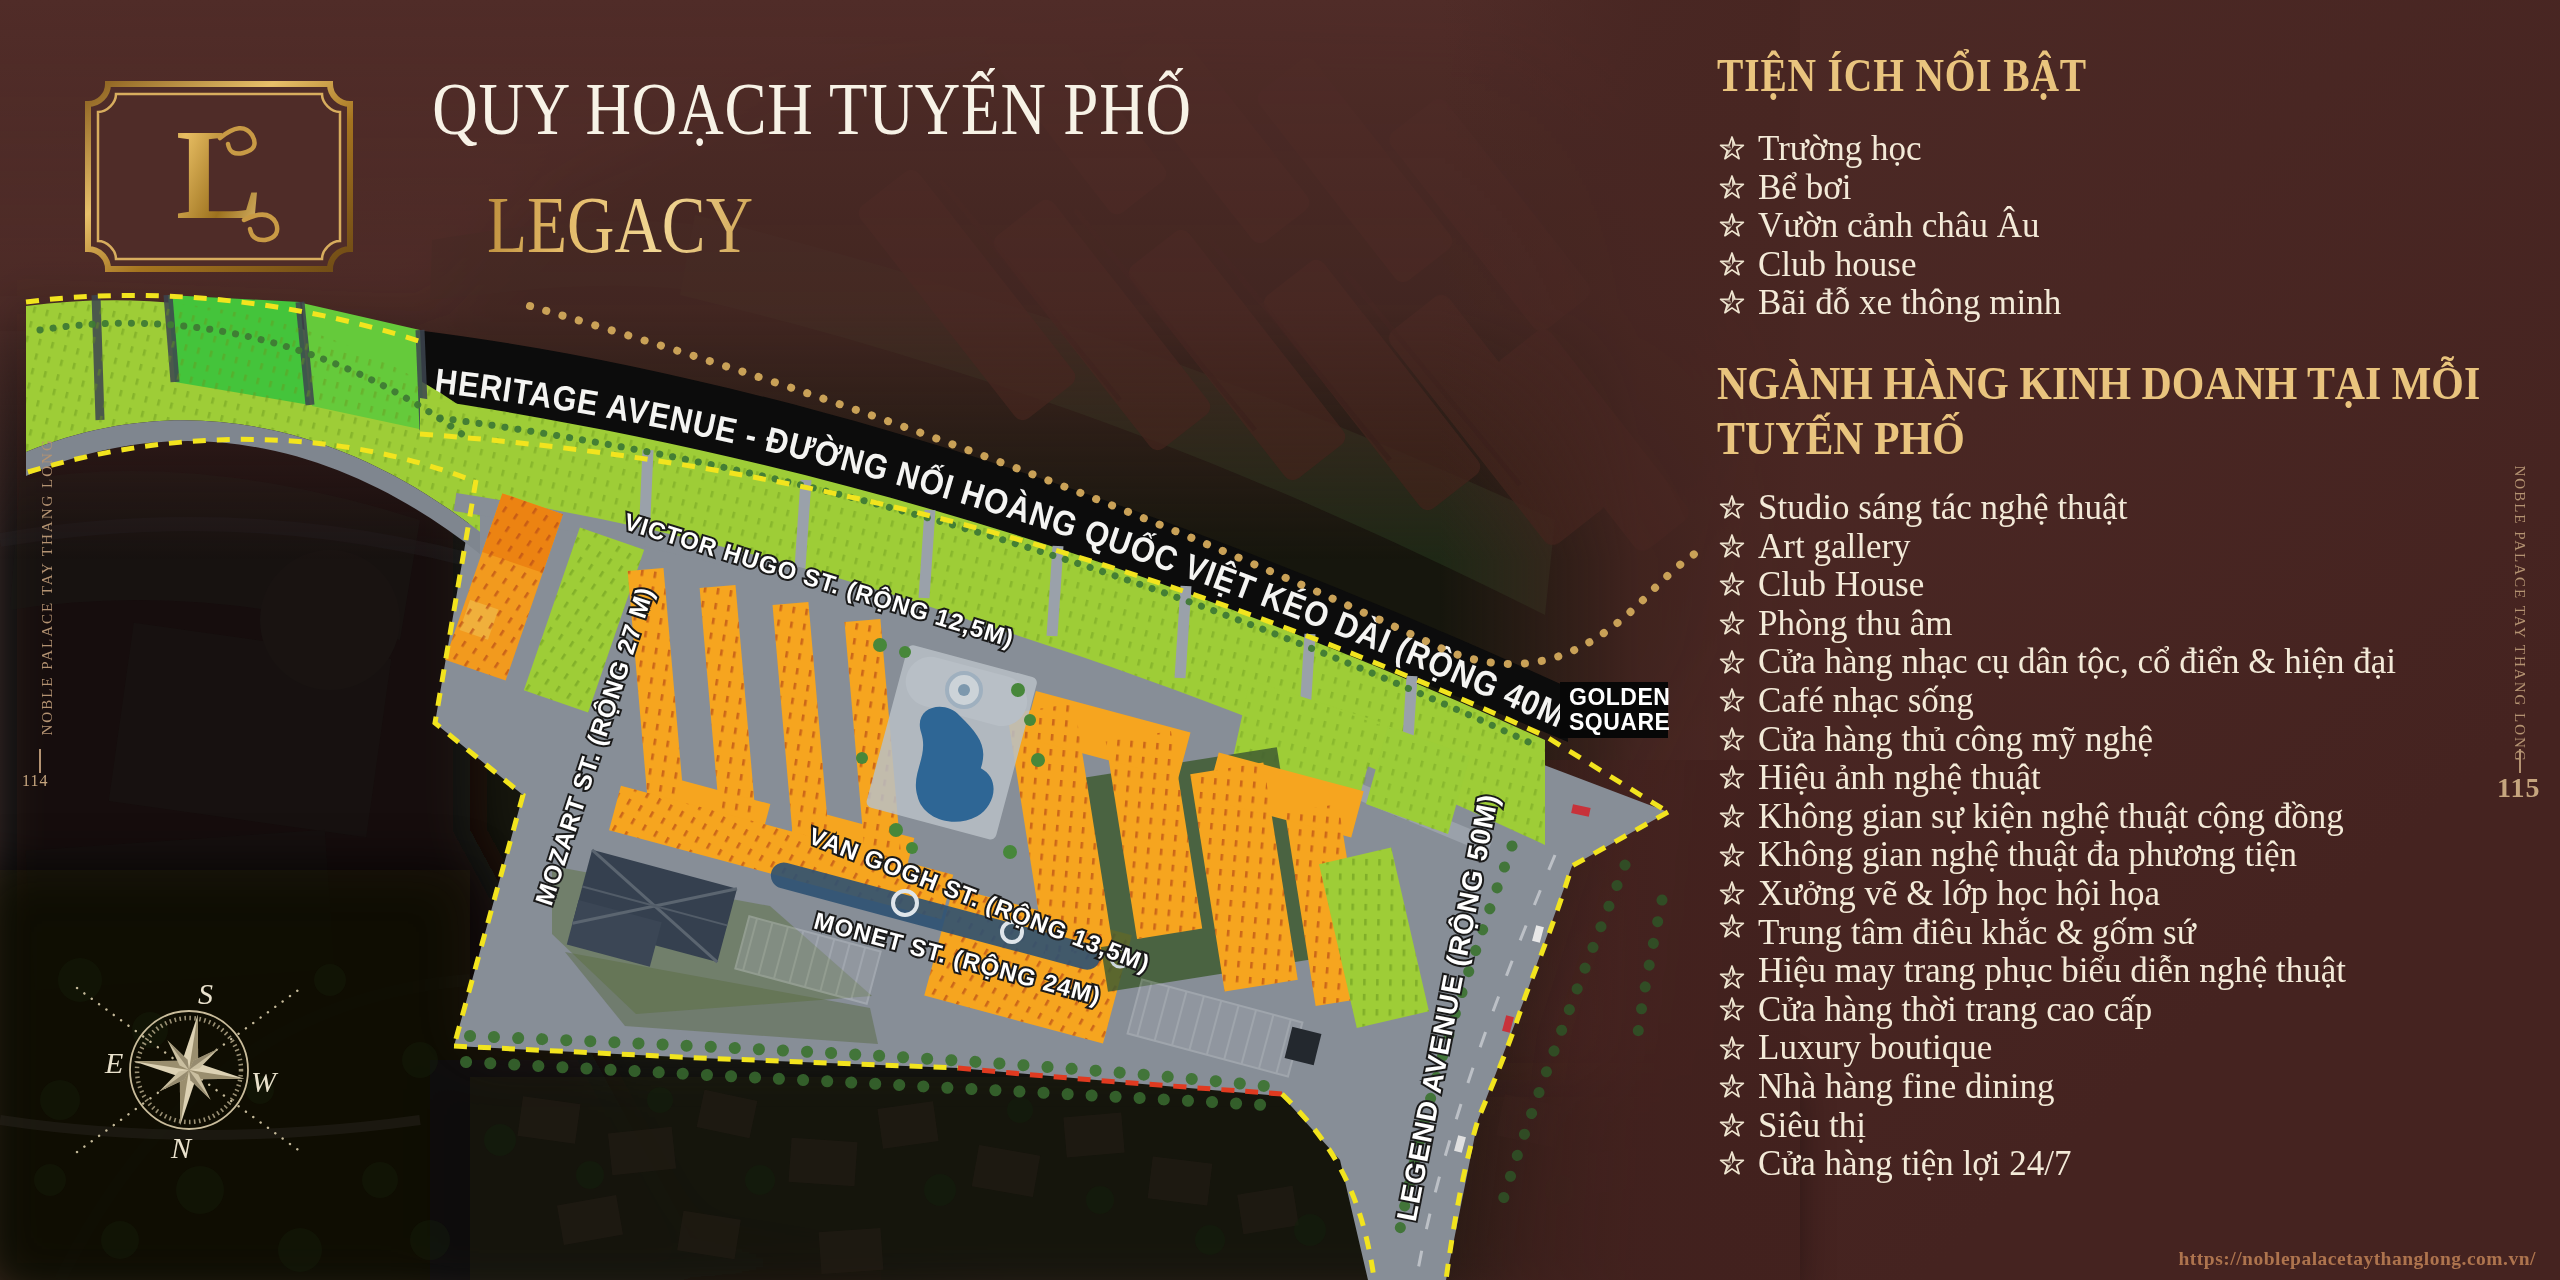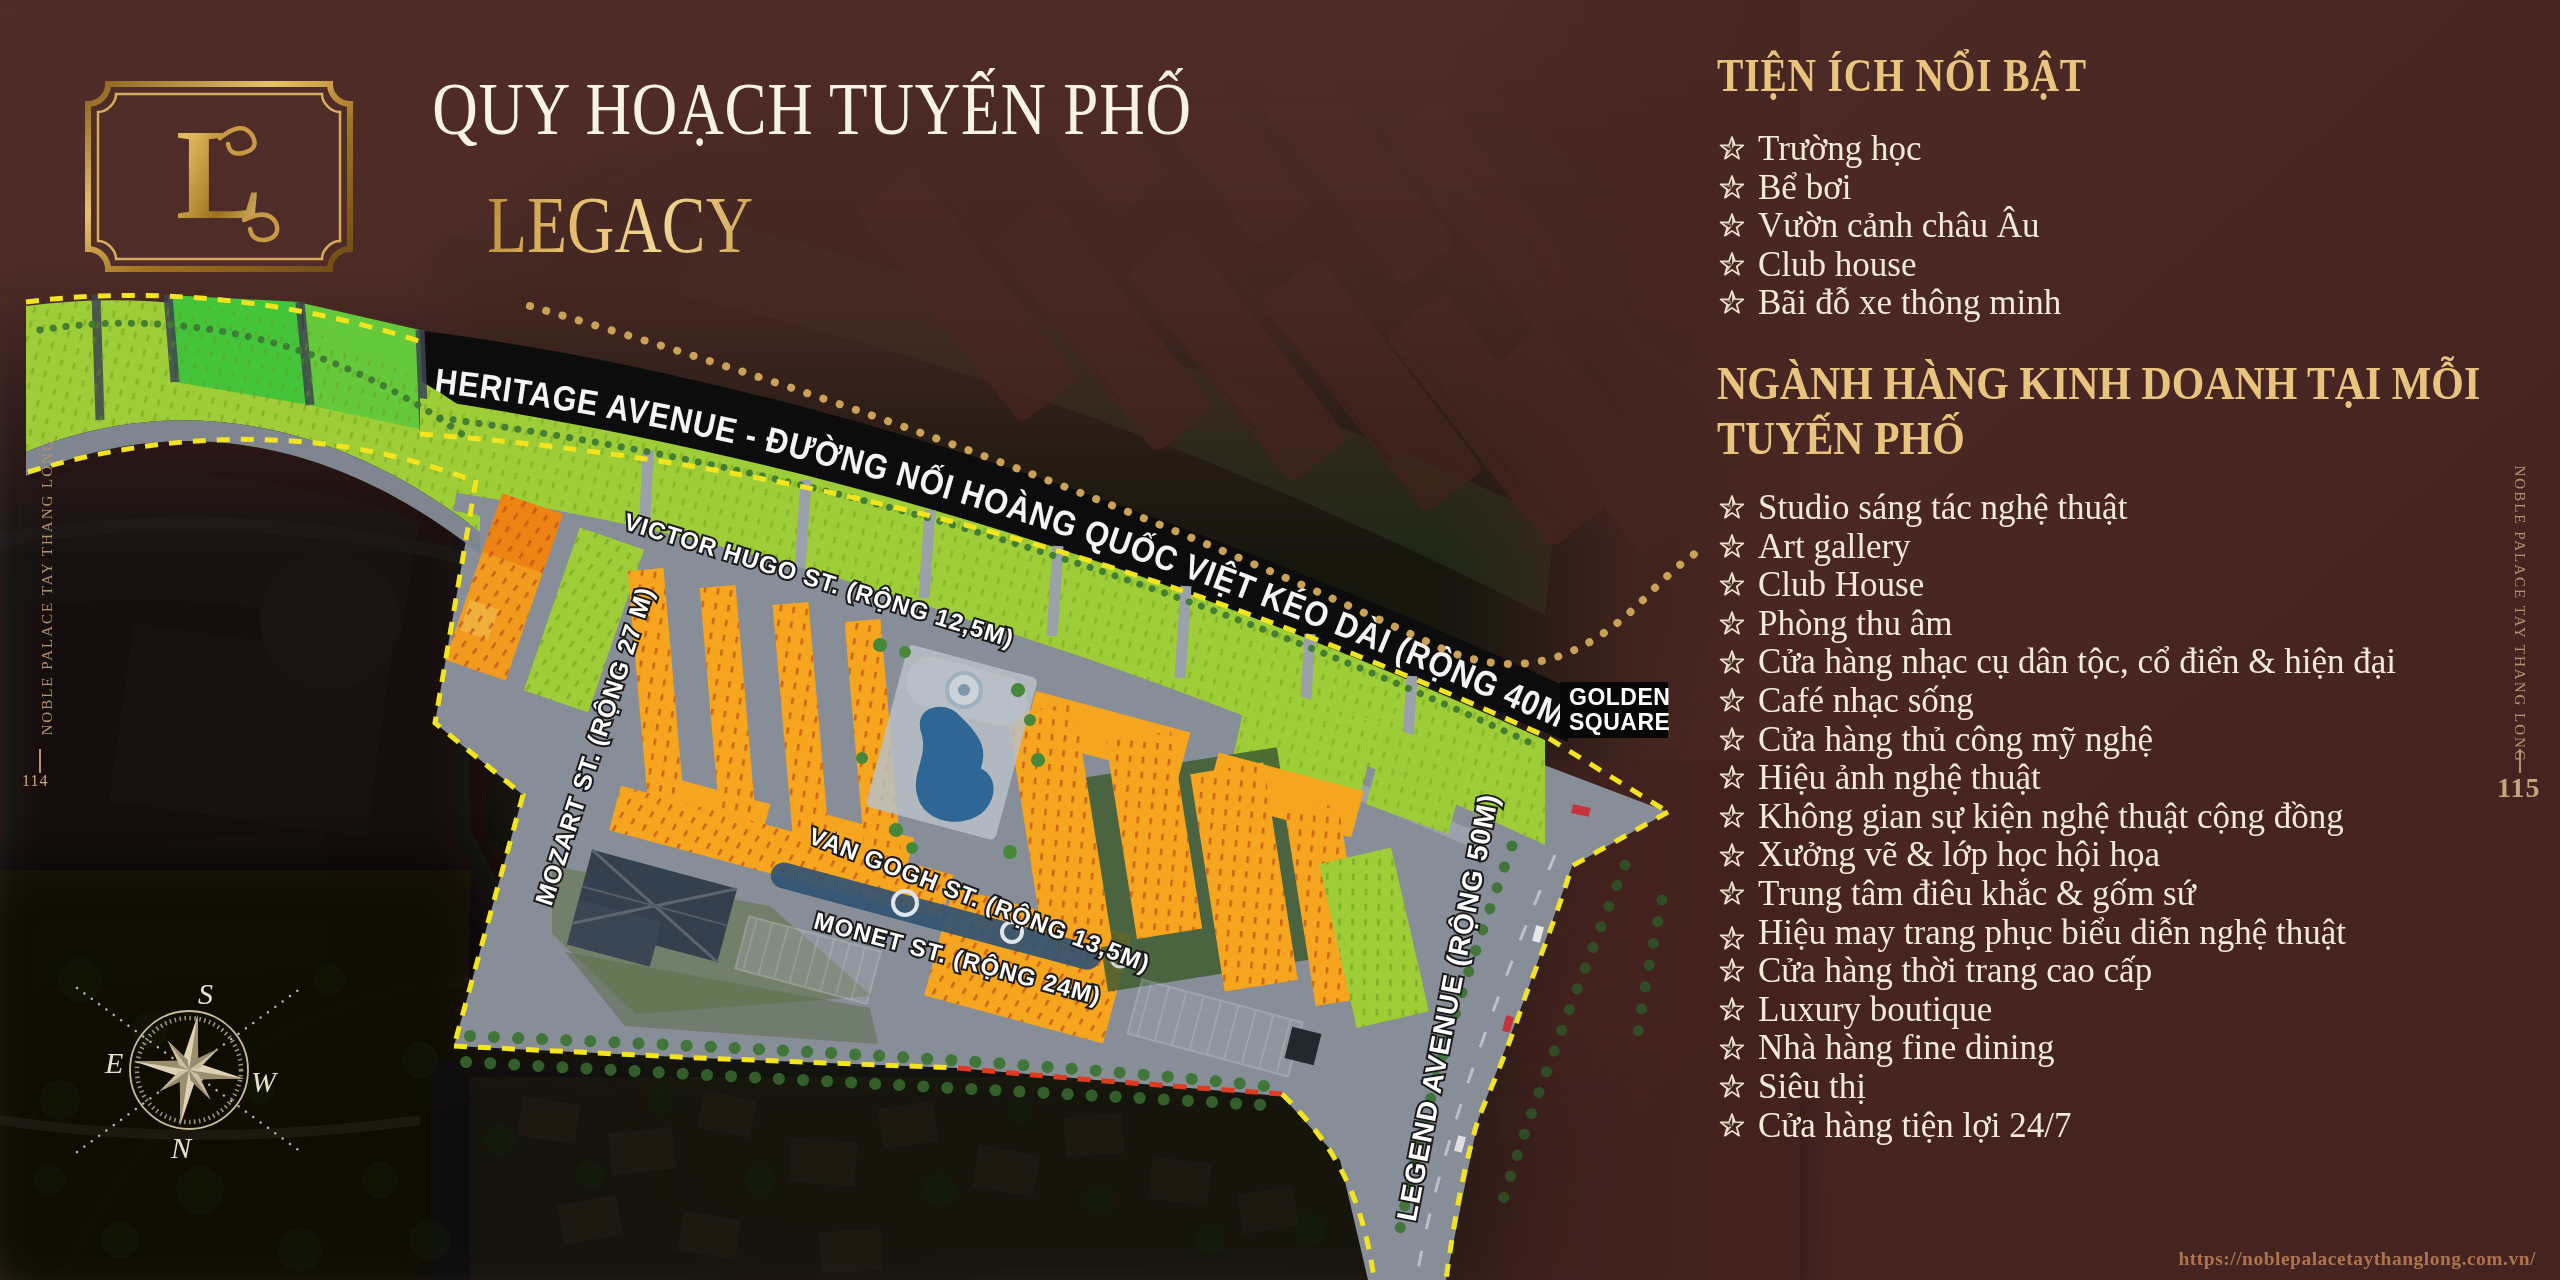--- a/index.html
+++ b/index.html
@@ -504,22 +504,25 @@
           <use href="#star"></use>
         </svg>Cửa hàng thủ công mỹ nghệ</div>
   <div style="display:flex;align-items:center;"><svg width="26" height="26" style="margin-right:13px;flex:none">
           <use href="#star"></use>
         </svg>Hiệu ảnh nghệ thuật</div>
   <div style="display:flex;align-items:center;"><svg width="26" height="26" style="margin-right:13px;flex:none">
           <use href="#star"></use>
         </svg>Không gian sự kiện nghệ thuật cộng đồng</div>
   <div style="display:flex;align-items:center;"><svg width="26" height="26" style="margin-right:13px;flex:none">
           <use href="#star"></use>
+        </svg>Không gian nghệ thuật đa phương tiện</div>
+  <div style="display:flex;align-items:center;"><svg width="26" height="26" style="margin-right:13px;flex:none">
+          <use href="#star"></use>
         </svg>Xưởng vẽ &amp; lớp học hội họa</div>
-  <div style="display:flex;align-items:center;"><svg width="26" height="26" style="margin-right:13px;flex:none">
+  <div style="display:flex;align-items:flex-start;"><svg width="26" height="26" style="margin-right:13px;flex:none">
           <use href="#star"></use>
         </svg>Trung tâm điêu khắc &amp; gốm sứ</div>
   <div style="display:flex;align-items:flex-end;"><svg width="26" height="26" style="margin-right:13px;flex:none">
           <use href="#star"></use>
         </svg>Hiệu may trang phục biểu diễn nghệ thuật</div>
   <div style="display:flex;align-items:center;"><svg width="26" height="26" style="margin-right:13px;flex:none">
           <use href="#star"></use>
         </svg>Cửa hàng thời trang cao cấp</div>
   <div style="display:flex;align-items:center;"><svg width="26" height="26" style="margin-right:13px;flex:none">
           <use href="#star"></use>

